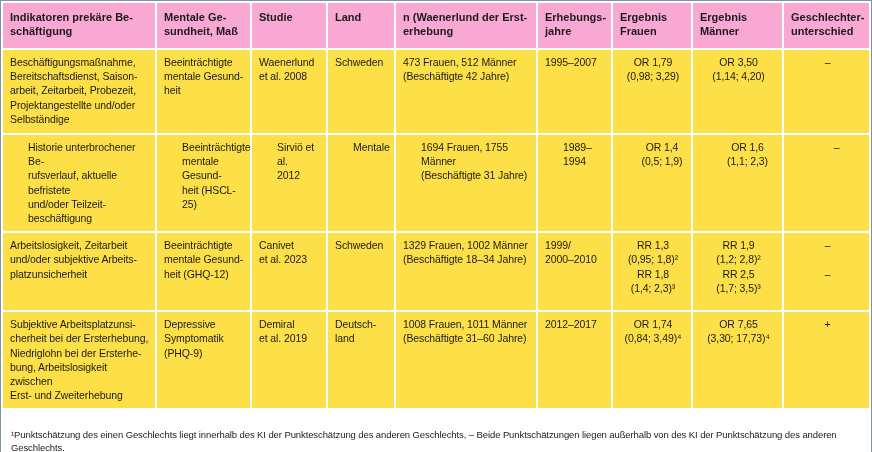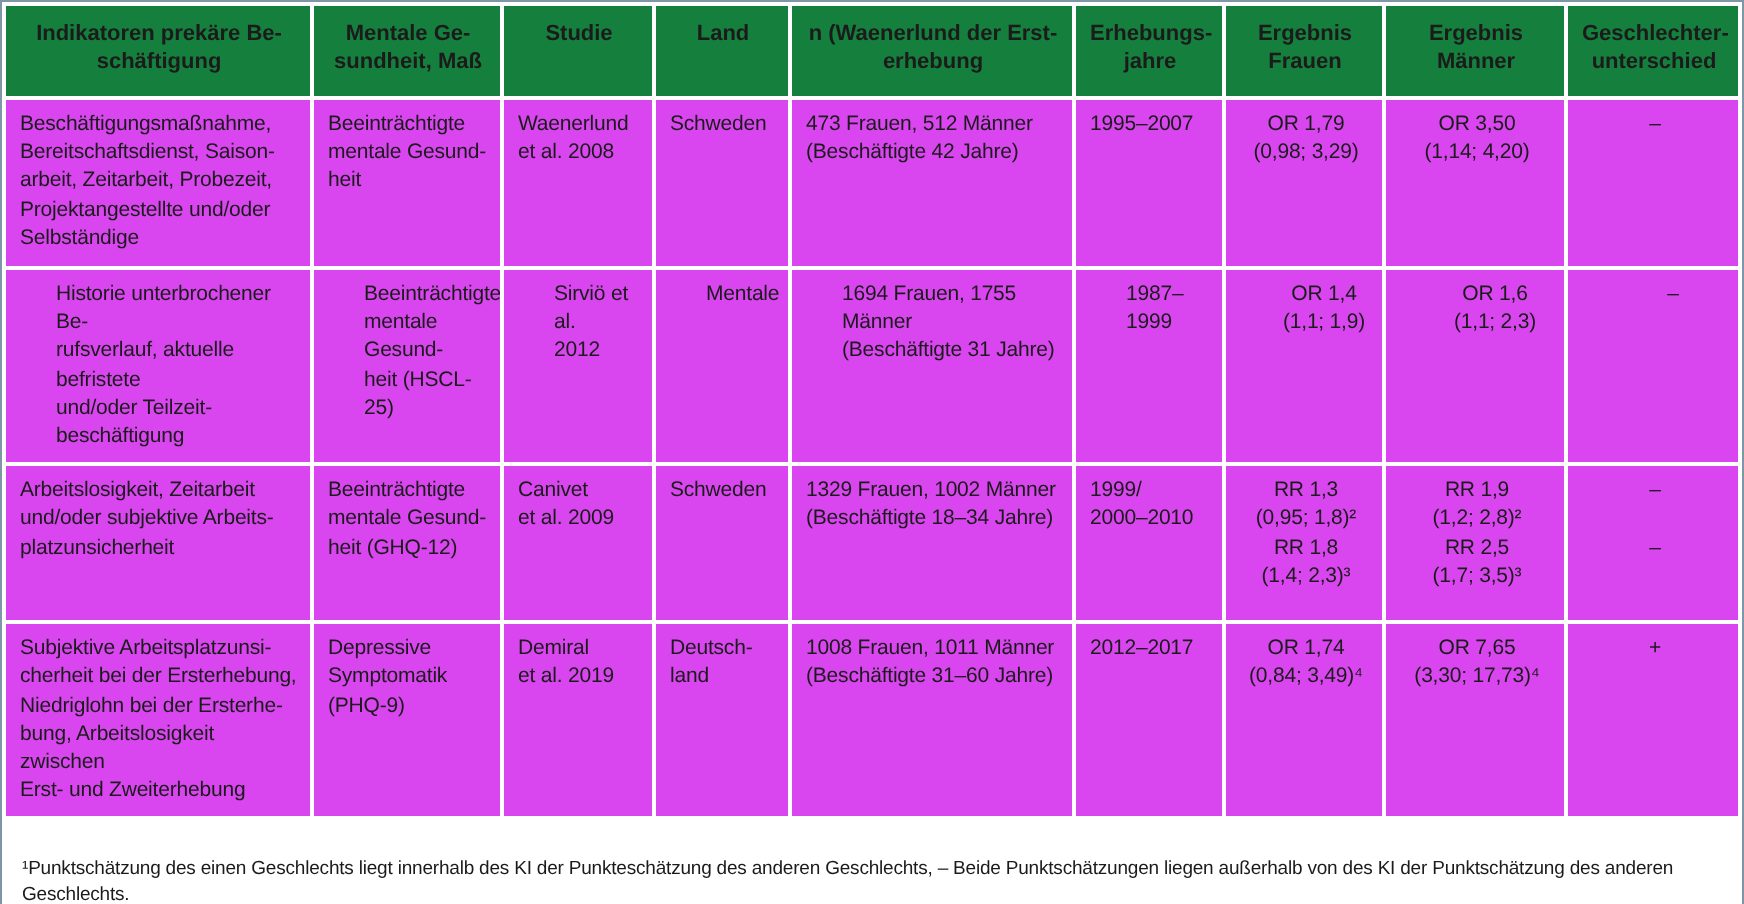--- a/index.html
+++ b/index.html
@@ -22,30 +22,30 @@
     border-spacing: 2px;
     table-layout: fixed;
     background: #ffffff;
   }
   th, td {
     vertical-align: top;
     white-space: pre-line;
     overflow: hidden;
   }
   th {
-    background: #15803d;
+    background: #f9a8d4;
     font-size: 11px;
     font-weight: bold;
-    text-align: center;
+    text-align: left;
     padding: 7px 6px 8px 7px;
     line-height: 14px;
     height: 30px;
   }
   td.cell {
-    background: #d946ef;
+    background: #fde047;
     font-size: 10.5px;
     line-height: 14.2px;
     padding: 5px 5px 6px 7px;
     letter-spacing: -0.1px;
   }
   td.center { text-align: center; margin-left: 23px; }
   tr.r1 td.cell { height: 72px; }
   tr.r2 td.cell { height: 64px; padding-left: 25px; }
   tr.r3 td.cell { height: 66px; }
   tr.r4 td.cell { height: 80px; }
@@ -121,36 +121,36 @@
 und/oder Teilzeit-
 beschäftigung</td>
         <td class="cell">Beeinträchtigte
 mentale Gesund-
 heit (HSCL-25)</td>
         <td class="cell">Sirviö et al.
 2012</td>
         <td class="cell">Mentale</td>
         <td class="cell">1694 Frauen, 1755 Männer
 (Beschäftigte 31 Jahre)</td>
-        <td class="cell">1987–1999</td>
+        <td class="cell">1989–1994</td>
         <td class="cell center">OR 1,4
-(1,1; 1,9)</td>
+(0,5; 1,9)</td>
         <td class="cell center">OR 1,6
 (1,1; 2,3)</td>
         <td class="cell center">–</td>
       </tr>
       <tr class="r3">
         <td class="cell">Arbeitslosigkeit, Zeitarbeit
 und/oder subjektive Arbeits-
 platzunsicherheit</td>
         <td class="cell">Beeinträchtigte
 mentale Gesund-
 heit (GHQ-12)</td>
         <td class="cell">Canivet
-et al. 2009</td>
+et al. 2023</td>
         <td class="cell">Schweden</td>
         <td class="cell">1329 Frauen, 1002 Männer
 (Beschäftigte 18–34 Jahre)</td>
         <td class="cell">1999/
 2000–2010</td>
         <td class="cell center">RR 1,3
 (0,95; 1,8)²
 RR 1,8
 (1,4; 2,3)³</td>
         <td class="cell center">RR 1,9

